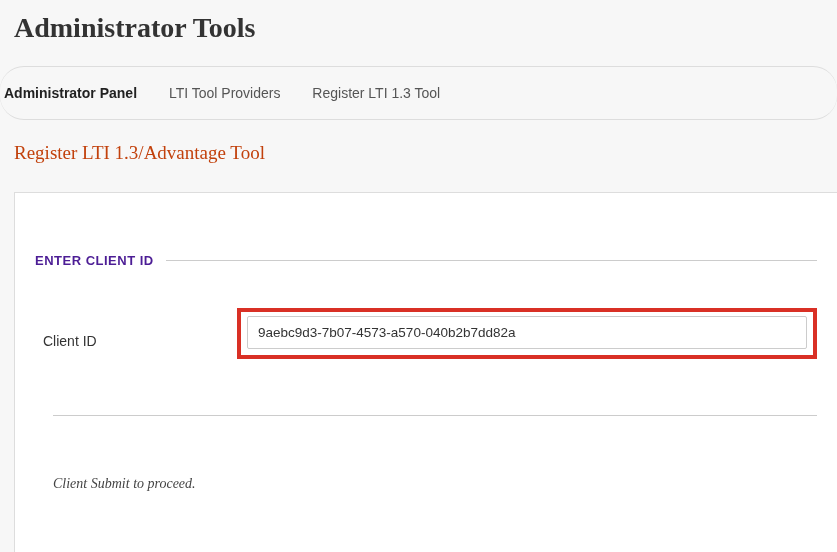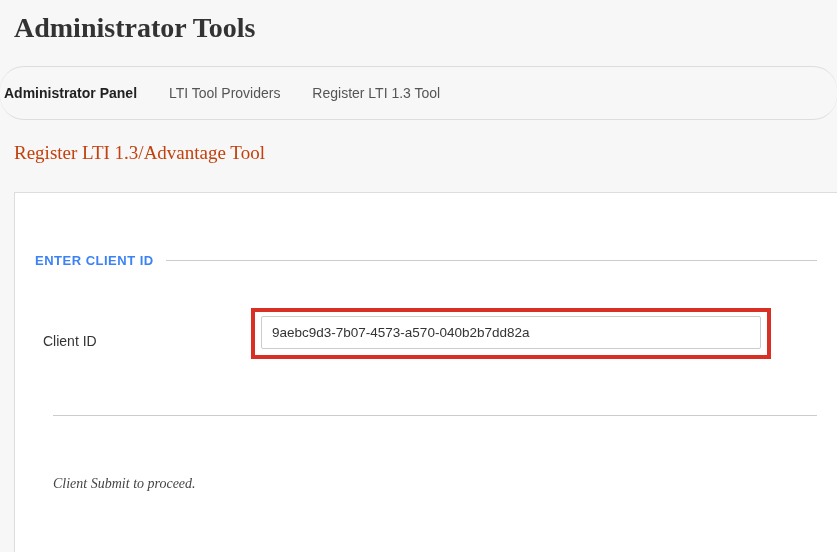--- a/index.html
+++ b/index.html
@@ -54,21 +54,21 @@
       margin-left: 14px;
       padding: 60px 20px 40px 20px;
       min-height: 380px;
       position: relative;
     }
     .form-legend {
       font-family: -apple-system, BlinkMacSystemFont, "Segoe UI", Arial, sans-serif;
       font-size: 13px;
       font-weight: 700;
       letter-spacing: 0.5px;
-      color: #3b82f6;
+      color: #4c1d95;
       text-transform: uppercase;
       position: relative;
       display: flex;
       align-items: center;
       margin-bottom: 40px;
     }
     .form-legend .legend-text {
       white-space: nowrap;
       padding-right: 12px;
     }
@@ -98,21 +98,21 @@
       padding: 4px 6px 6px 6px;
       display: inline-block;
     }
     .client-id-input {
       font-family: -apple-system, BlinkMacSystemFont, "Segoe UI", Arial, sans-serif;
       font-size: 13.5px;
       color: #333;
       border: 1px solid #ccc;
       border-radius: 2px;
       padding: 8px 10px;
-      width: 500px;
+      width: 560px;
       background: #fff;
     }
     .helper-text {
       font-family: Georgia, serif;
       font-style: italic;
       font-size: 13.5px;
       color: #666;
       margin-top: 6px;
     }
     .form-divider {

